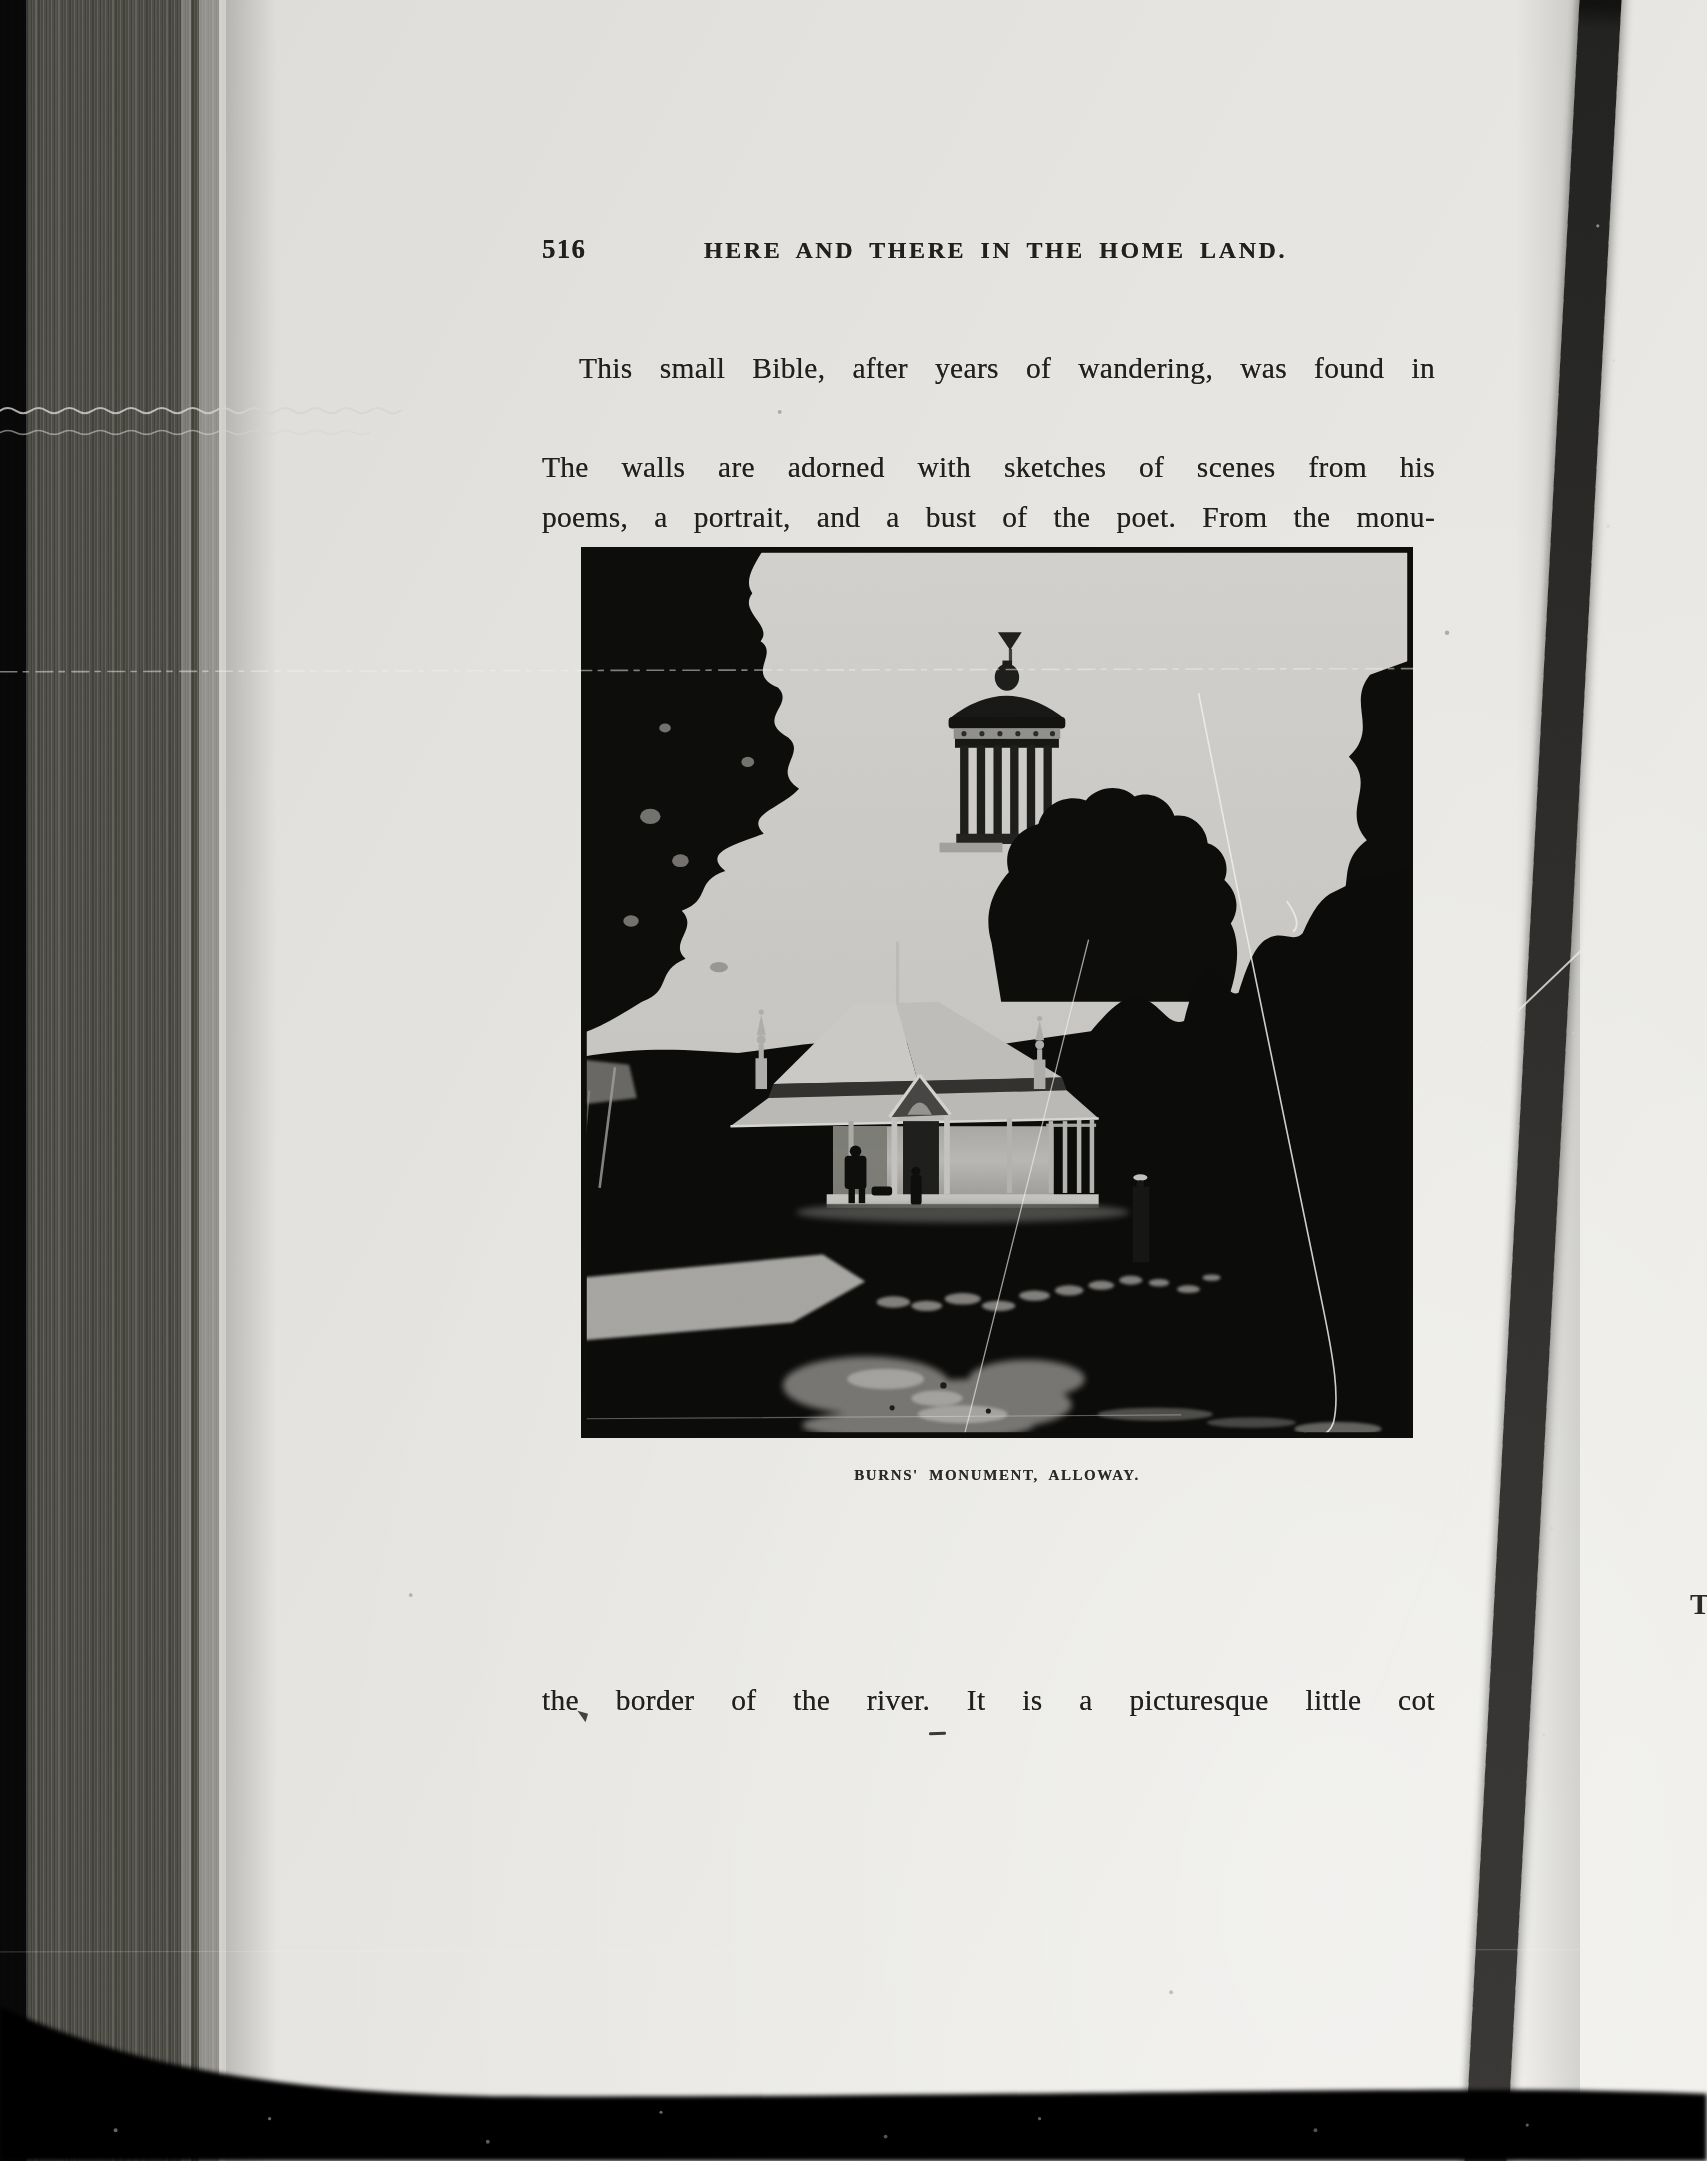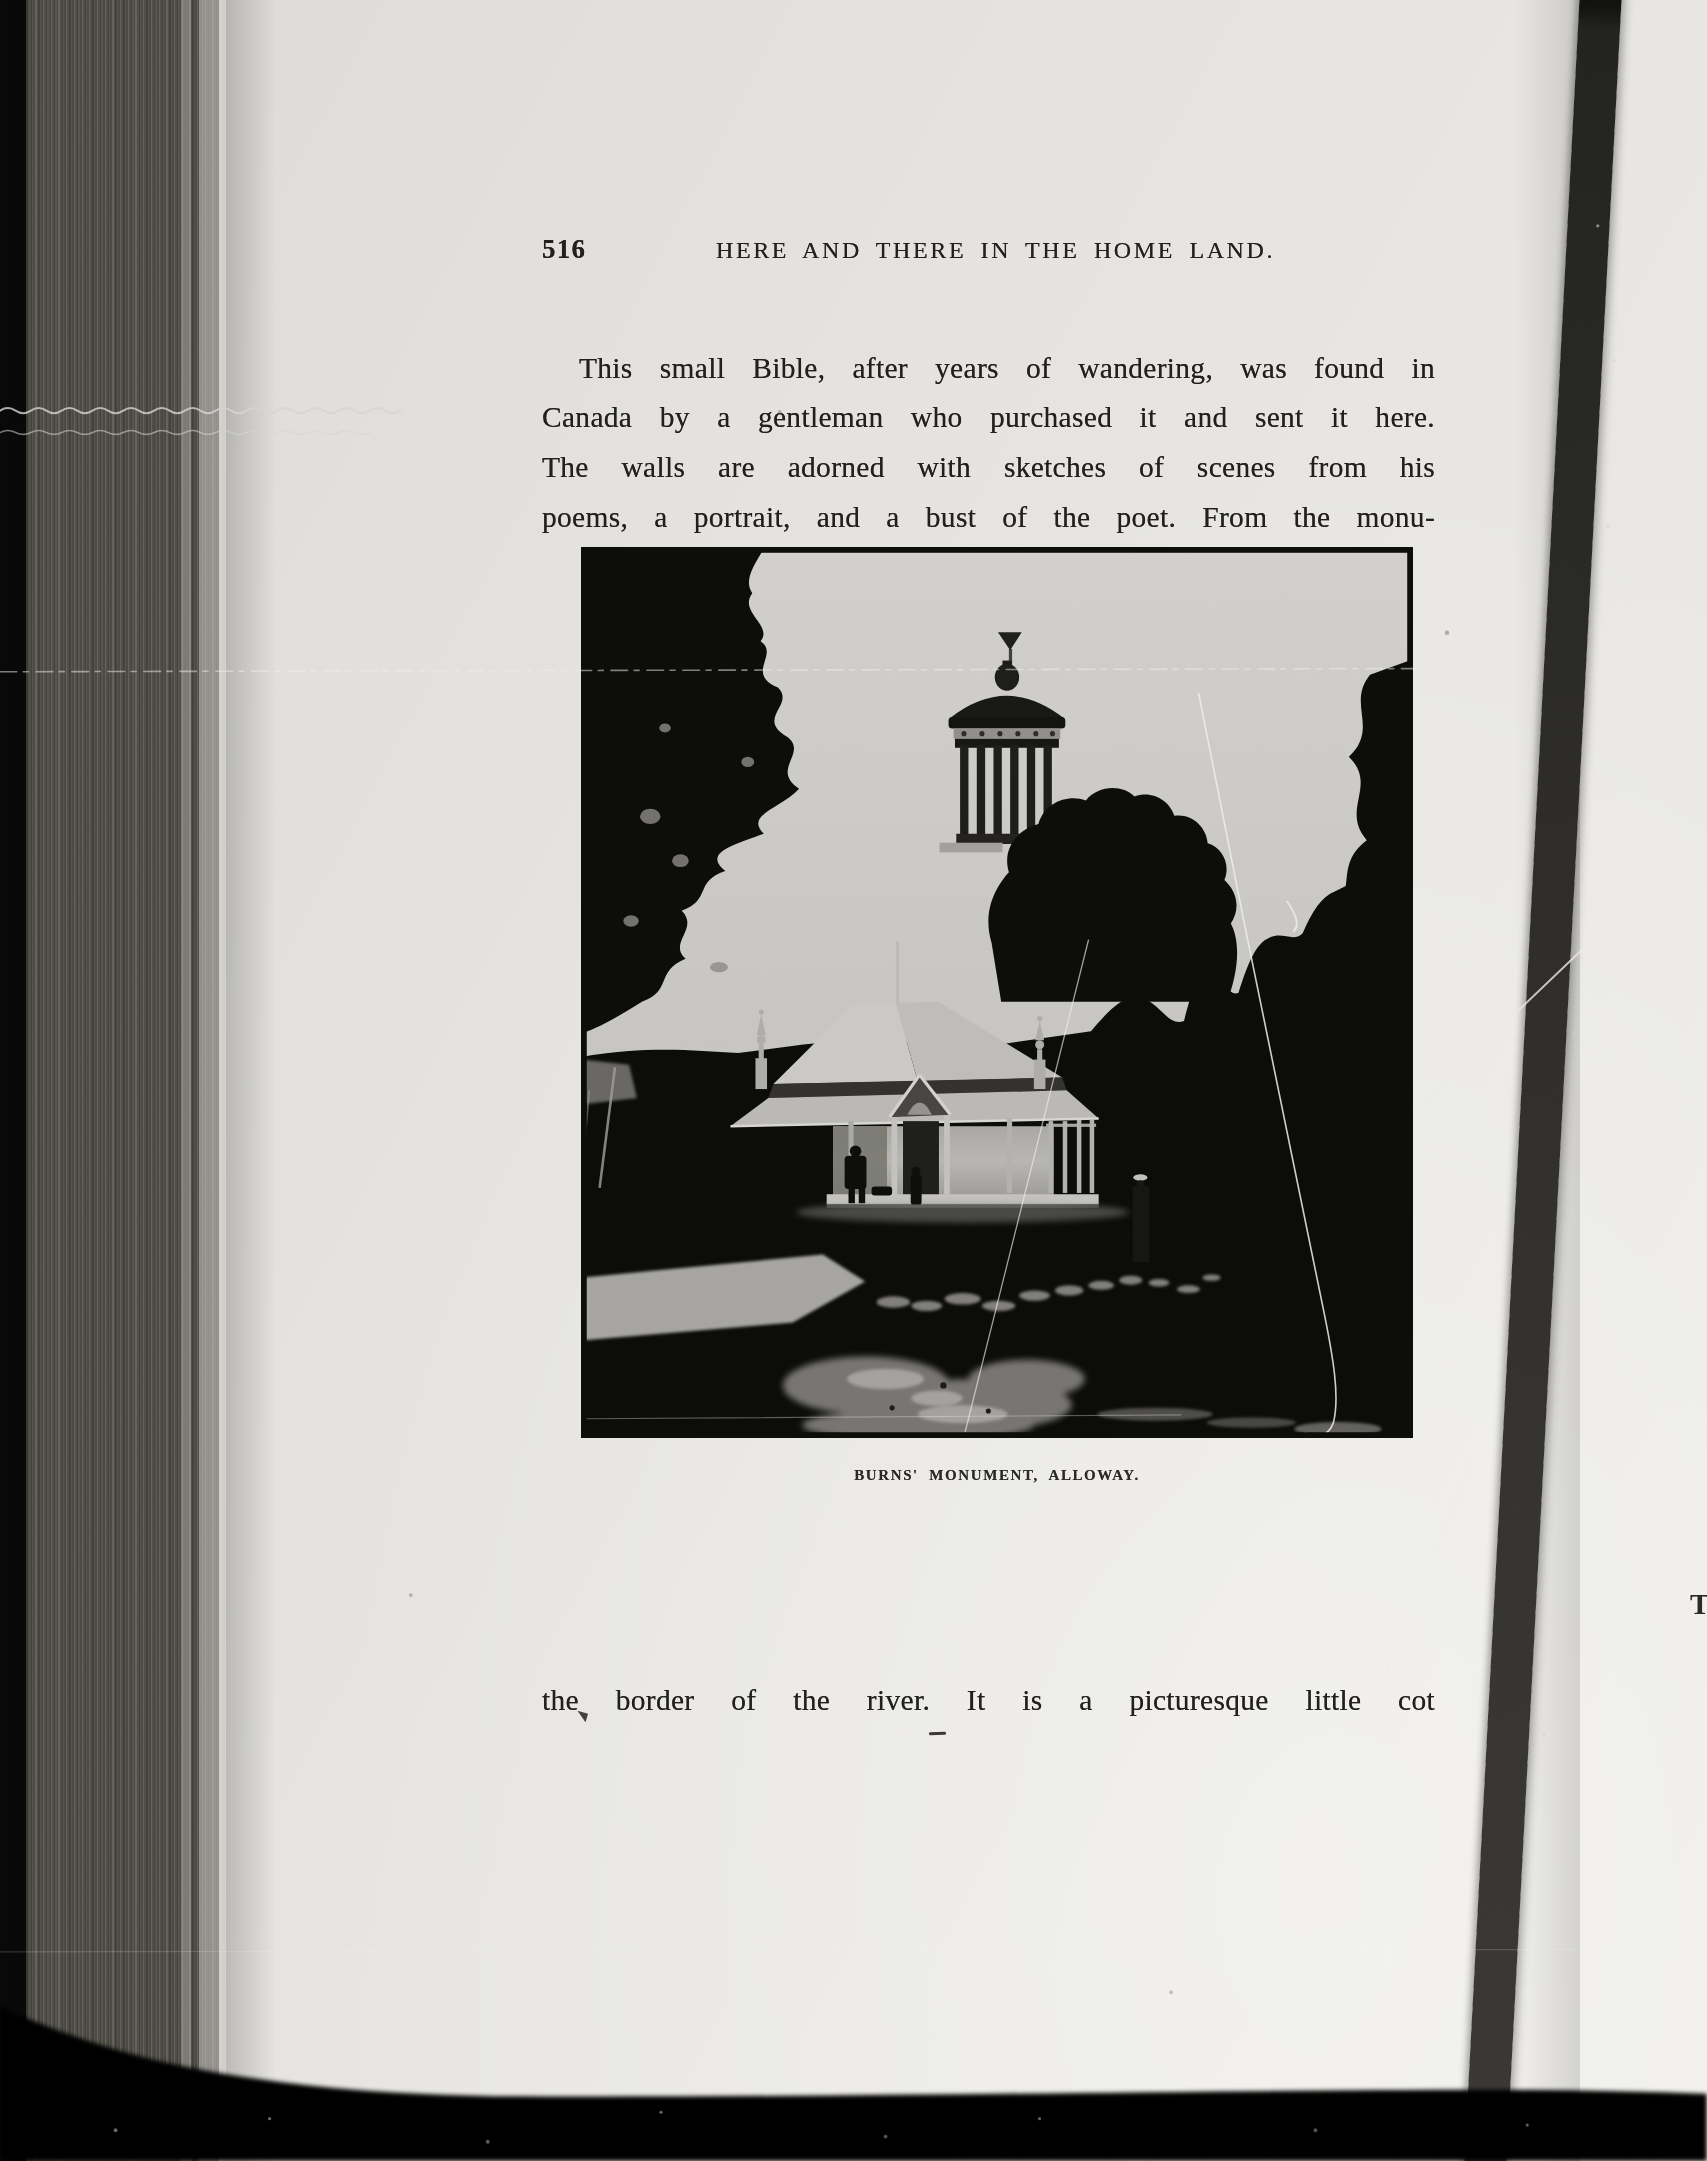--- a/index.html
+++ b/index.html
@@ -28,21 +28,21 @@
   .right-band{
     position:absolute;left:1580px;top:-10.3px;width:42px;height:2201px;
     transform-origin:0 0;transform:rotate(3.05deg);
     background:linear-gradient(180deg,#121211 0 14px,#232322 39px,#2e2d2c 40%,#353432 70%,#3a3938);
     box-shadow:3.9px 0 9px rgba(40,40,38,.35), -3.9px 0 6.4px rgba(40,40,38,.3);
   }
   
   .ink{color:#21201e;text-shadow:0 0 0.6px rgba(30,29,27,.7);}
   .pagenum{position:absolute;left:542px;top:234px;font-size:27px;font-weight:bold;letter-spacing:1.3px;}
   .running-title{position:absolute;left:542px;top:237px;width:893px;padding-left:14px;box-sizing:border-box;
-    text-align:center;font-weight:normal;font-size:24px;letter-spacing:2.6px;word-spacing:5.8px;}
+    text-align:center;font-weight:bold;font-size:24px;letter-spacing:2.6px;word-spacing:5.8px;}
   .bl{position:absolute;left:542px;width:893px;height:40px;font-size:29.5px;
     text-align:justify;text-align-last:justify;letter-spacing:0.3px;word-spacing:1.3px;white-space:normal;margin-top:40px;}
   .bl.indent{padding-left:37px;box-sizing:border-box;}
   .t1{top:312px}.t2{top:361px}.t3{top:411px}.t4{top:461px}
   .b1{top:1544px}.b2{top:1594px}.b3{top:1644px}.b4{top:1694px}
   .caption{position:absolute;left:581px;top:1467px;width:832px;text-align:center;
     font-size:15px;font-weight:bold;letter-spacing:1.6px;word-spacing:5.1px;color:#2a2927;text-shadow:0 0 0.6px rgba(35,34,32,.6);}
   
   .photo{position:absolute;left:581px;top:547px;width:832px;height:891px;}
   .photo svg{display:block;width:100%;height:100%;}
@@ -60,21 +60,20 @@
 
   <div class="left-band"></div>
   <div class="left-band-shadow"></div>
   <div class="right-shade"></div>
   <div class="right-band"></div>
 
   <div class="pagenum ink">516</div>
   <div class="running-title ink">HERE AND THERE IN THE HOME LAND.</div>
 
   <div class="bl ink indent t1">This small Bible, after years of wandering, was found in</div>
-  <div class="bl ink t2">Canada by a gentleman who purchased it and sent it here.</div>
   <div class="bl ink t3">The walls are adorned with sketches of scenes from his</div>
   <div class="bl ink t4">poems, a portrait, and a bust of the poet.  From the monu-</div>
 
   <div class="photo">
     <svg viewBox="905 853 1297 1389" preserveAspectRatio="none">
       <defs>
         <linearGradient id="gSky" x1="0" y1="0" x2="0" y2="1">
           <stop offset="0" stop-color="#d0cfcb"></stop>
             <stop offset=".55" stop-color="#c6c5c1"></stop>
             <stop offset="1" stop-color="#bfbeba"></stop>

